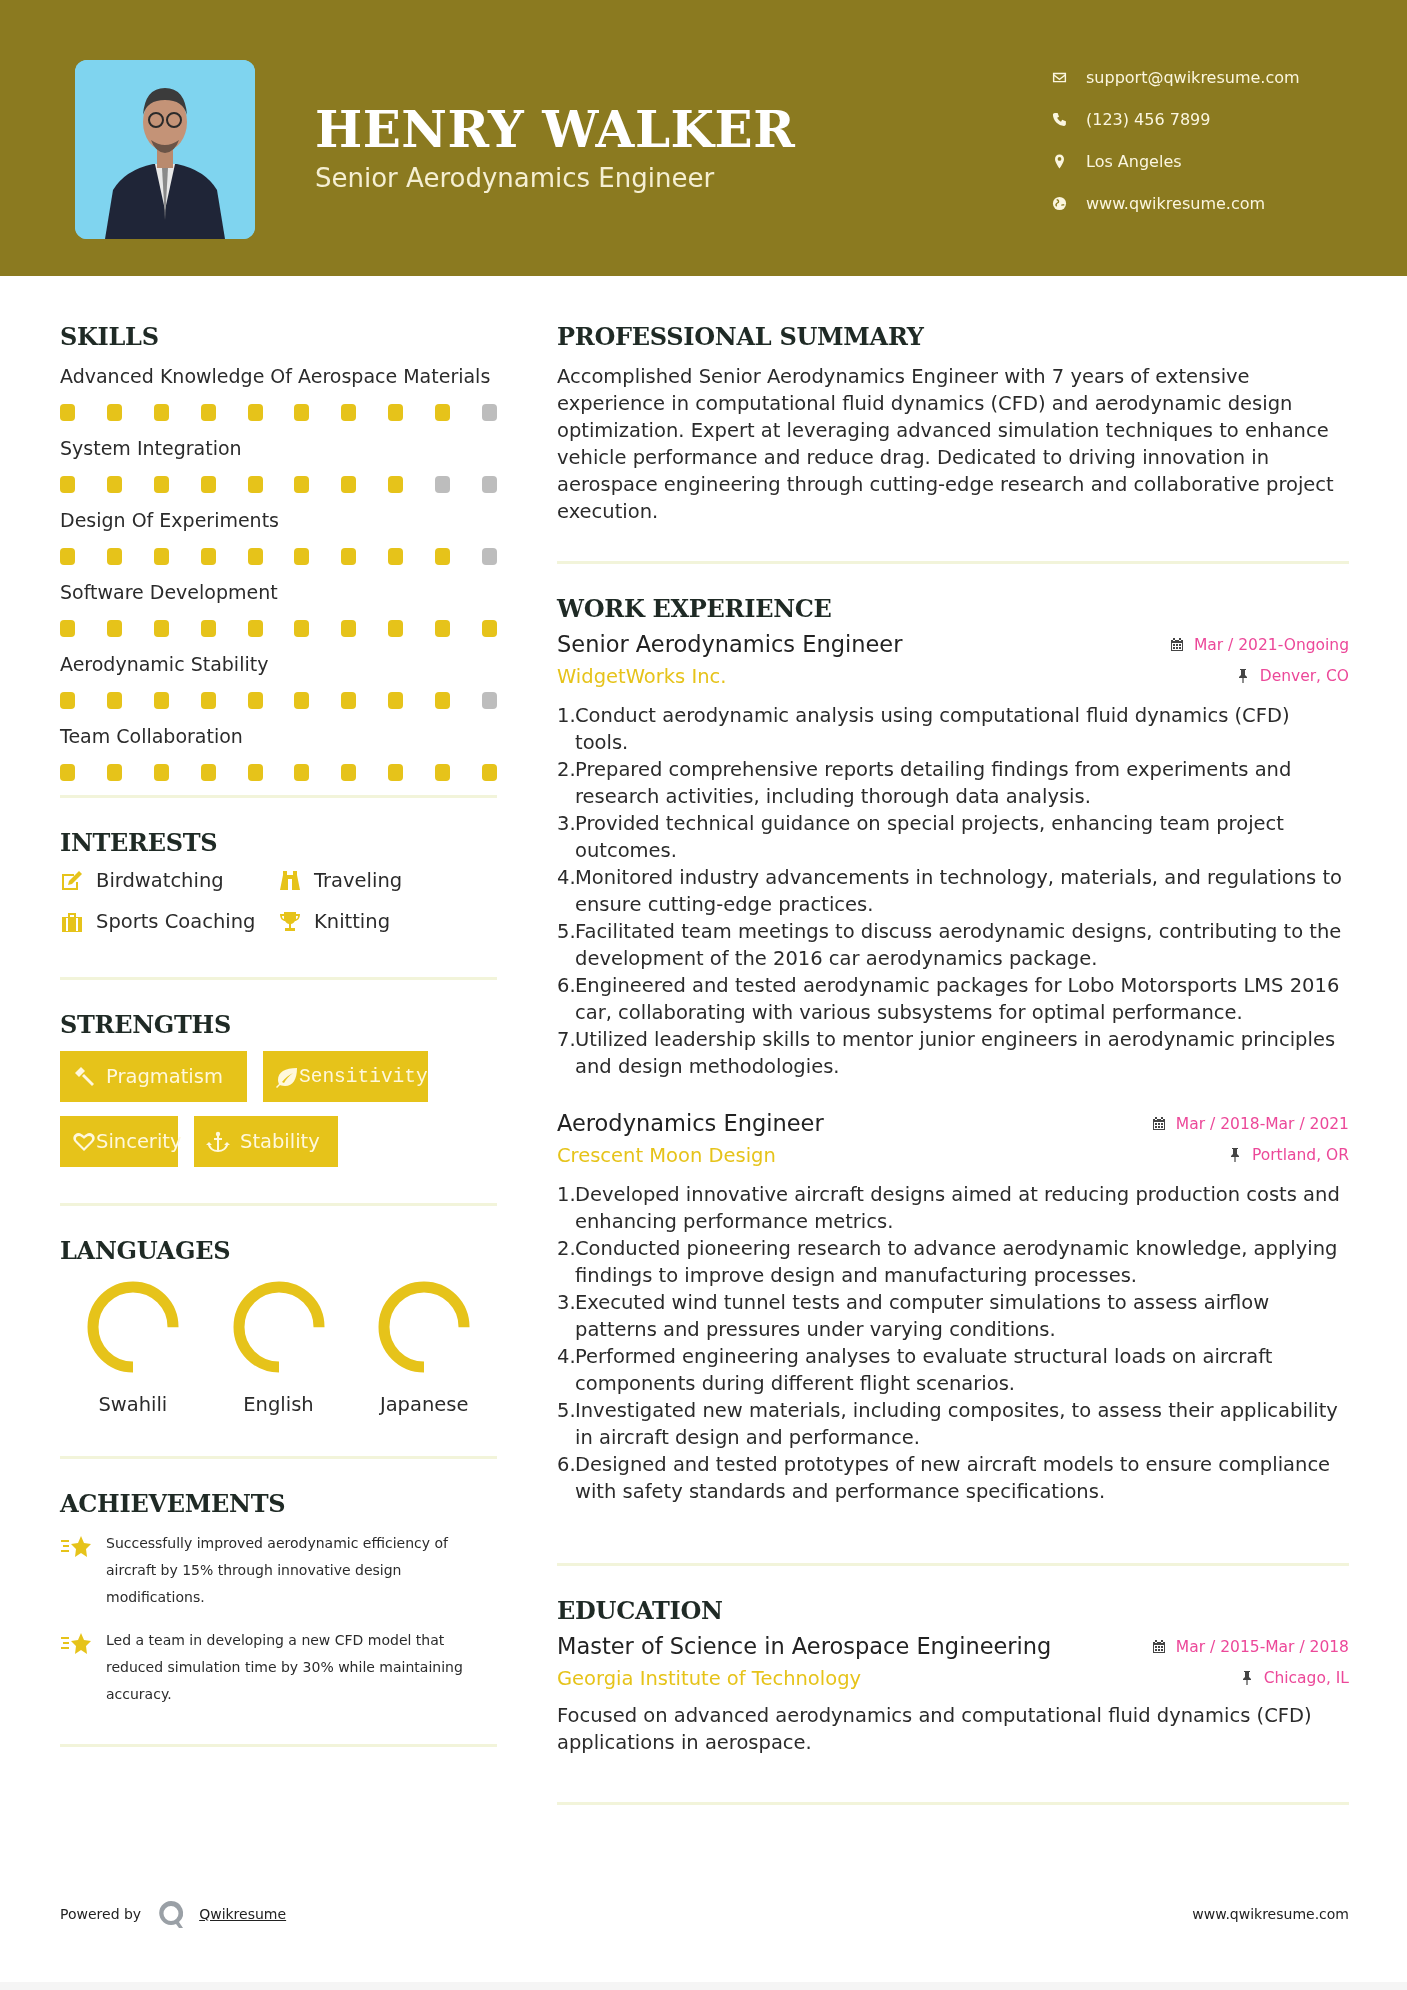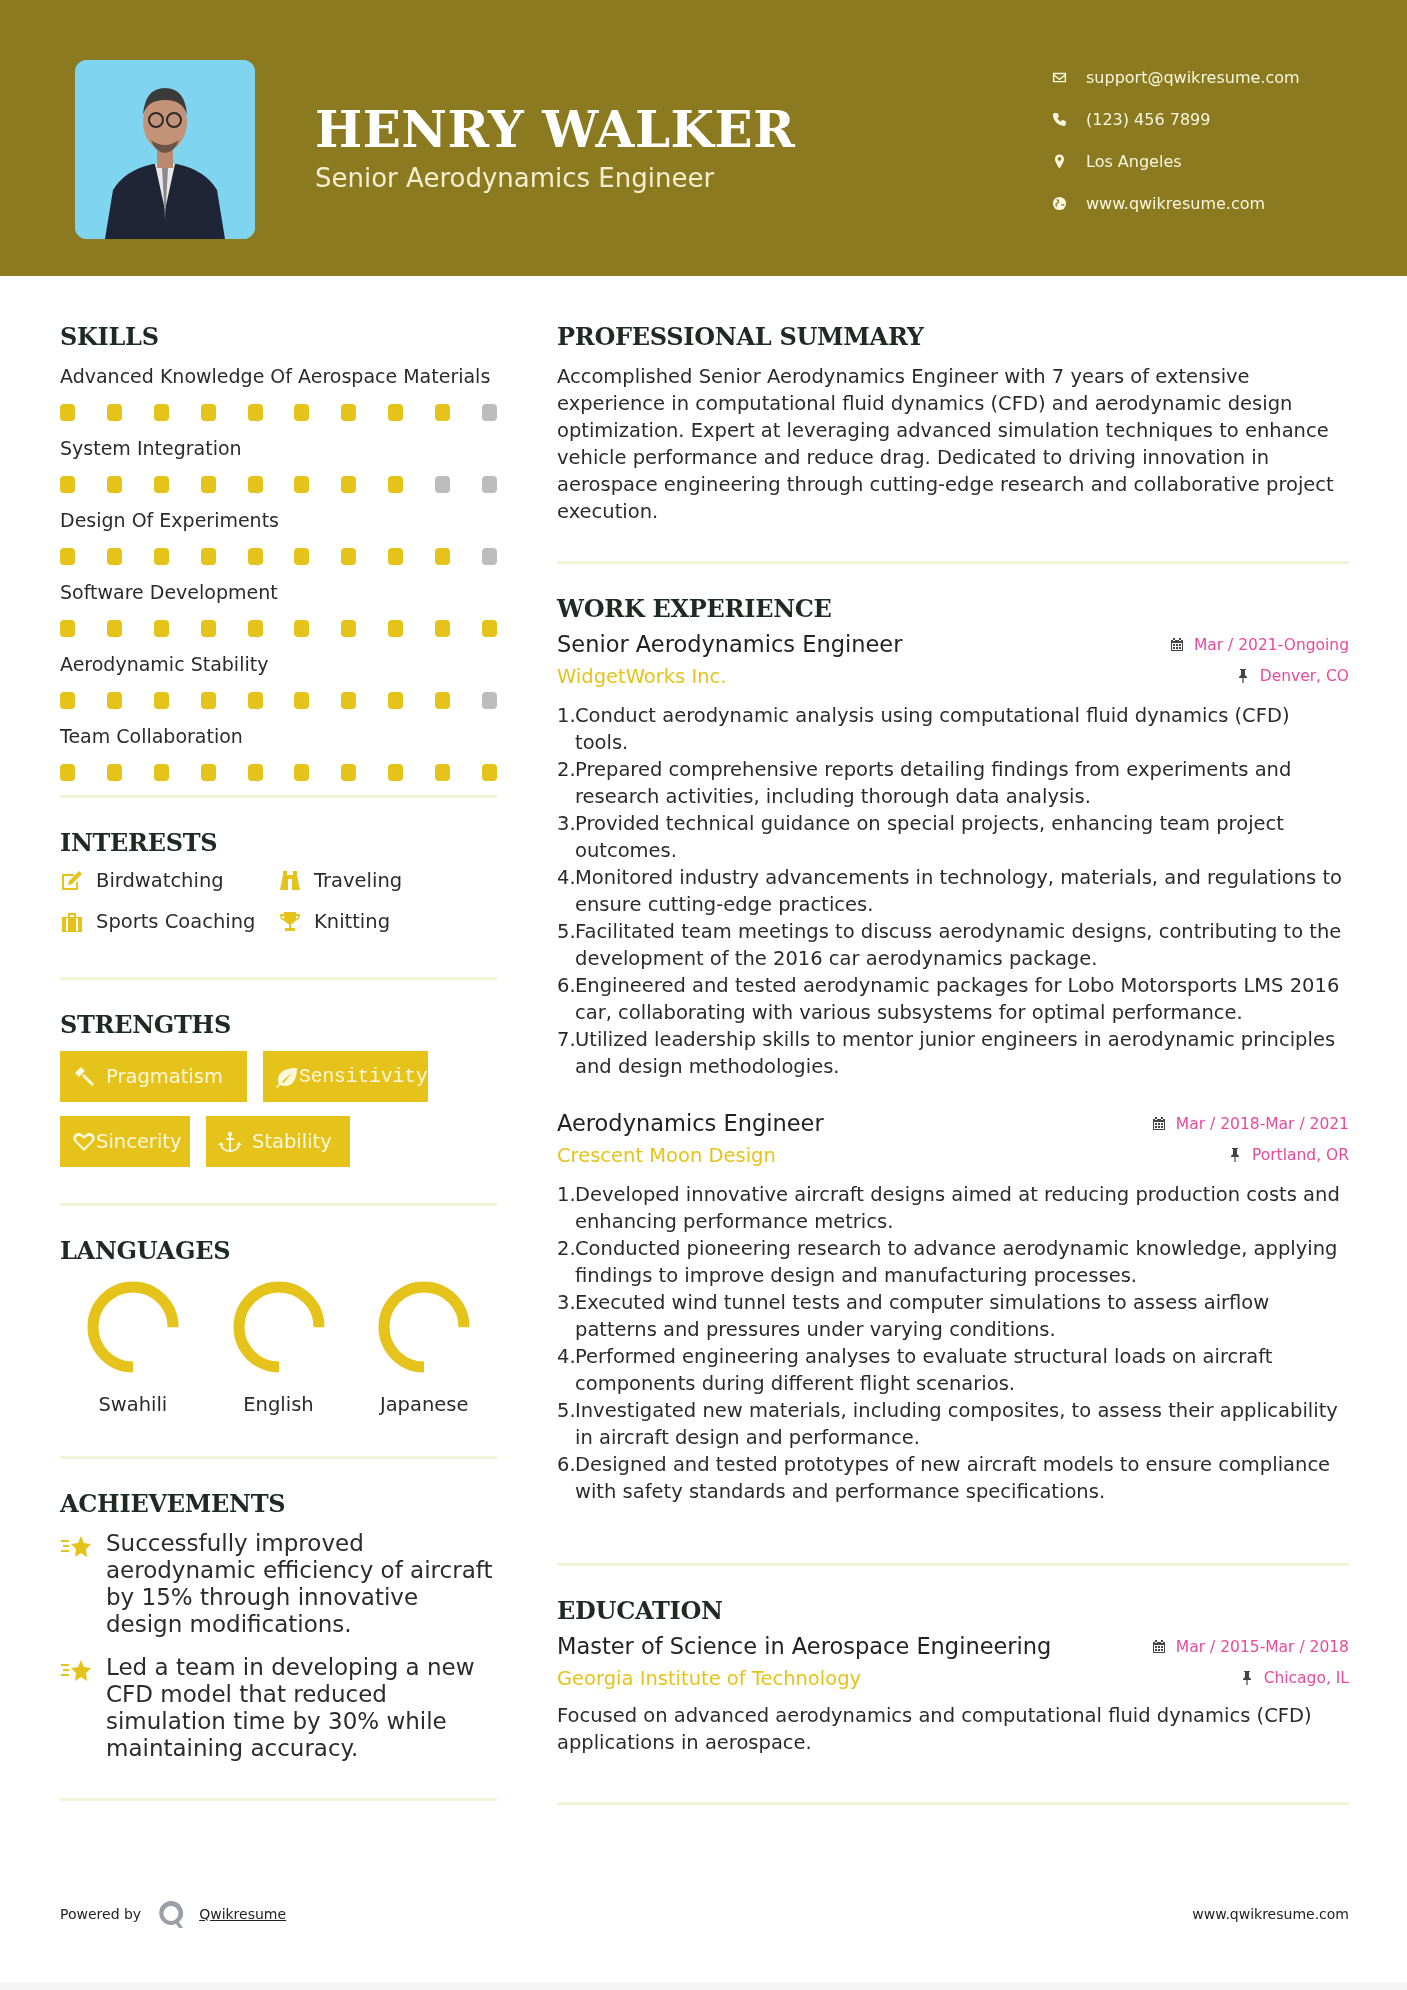--- a/index.html
+++ b/index.html
@@ -45,21 +45,21 @@
   
   .langs { display: flex; gap: 0; margin-top: 14px; }
   .lang { width: 146px; display: flex; flex-direction: column; align-items: center; }
   .lang svg { width: 96px; height: 96px; }
   .lang-label { margin-top: 18px; font-size: 19.5px; color: #2b2b2b; }
 
   
   .ach { display: flex; margin-top: 10px; }
   .ach .ic { width: 46px; flex: none; padding-top: 4px; }
   .ach .ic svg { width: 34px; height: 26px; }
-  .ach-text { font-size: 23px; line-height: 27px; color: #2b2b2b; }
+  .ach-text { font-size: 14px; line-height: 27px; color: #2b2b2b; }
 
   
   .para { font-size: 19.5px; line-height: 27px; color: #2b2b2b; }
   .job-head { display: flex; justify-content: space-between; align-items: baseline; }
   .job-title { font-size: 22.5px; color: #222; }
   .meta { display: flex; align-items: center; font-size: 15.5px; color: #ec4899; }
   .meta svg { width: 14px; height: 15px; margin-right: 10px; fill: #444; }
   .company { font-size: 19.5px; color: #e6c31a; }
   ol.bullets { list-style: none; margin-top: 14px; }
   ol.bullets li { display: flex; font-size: 19.5px; line-height: 27px; color: #2b2b2b; }
@@ -273,21 +273,21 @@
         <span>Pragmatism</span>
       </div>
       <div class="chip" style="width:165px;font-family:Liberation Mono, monospace;">
         <span class="ic">
             <svg viewBox="0 0 24 22">
               <path d="M22 2C10 2 3 6 3 14c0 2 1 4 1 4l-3 3 1 1 3-3s2 1 5 1c8 0 12-7 12-18zM7 16c3-4 7-7 11-9-4 3-7 6-9 10z" fill-rule="evenodd"></path>
             </svg>
           </span>
         <span>Sensitivity</span>
       </div>
-      <div class="chip" style="width:130px;">
+      <div class="chip" style="width:118px;">
         <span class="ic">
             <svg viewBox="0 0 24 22">
               <path d="M12 20L3 11C0 8 1 3 6 2c3 0 5 2 6 3 1-1 3-3 6-3 5 1 6 6 3 9zm0-3l7-7c2-2 1-5-2-5-2 0-4 2-5 3-1-1-3-3-5-3-3 0-4 3-2 5z" fill-rule="evenodd"></path>
             </svg>
           </span>
         <span>Sincerity</span>
       </div>
       <div class="chip" style="width:144px;">
         <span class="ic">
             <svg viewBox="0 0 24 22">

